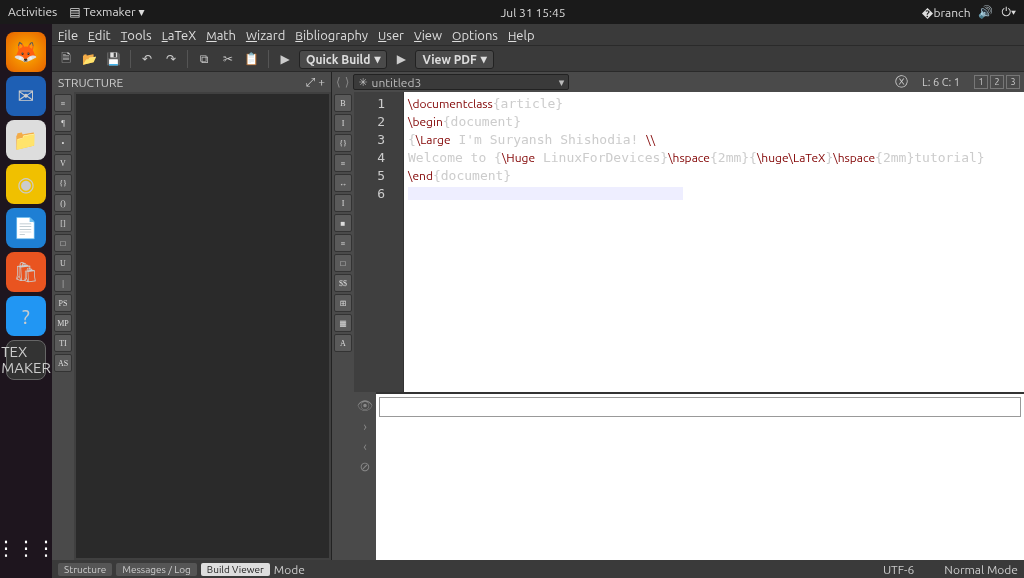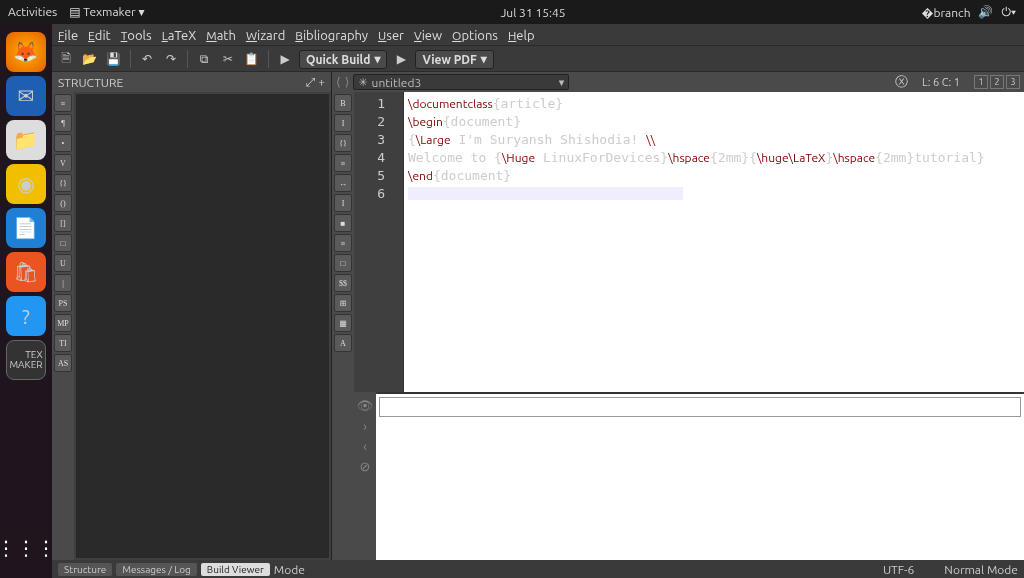--- a/index.html
+++ b/index.html
@@ -89,21 +89,21 @@
 </div>
 
 <div class="dock">
   <div class="dock-icon" style="background:radial-gradient(circle,#ffb300,#e66000);">🦊</div>
   <div class="dock-icon" style="background:#1e5fb4;">✉</div>
   <div class="dock-icon" style="background:#ddd;">📁</div>
   <div class="dock-icon" style="background:#f0c000;">◉</div>
   <div class="dock-icon" style="background:#1e7fd4;">📄</div>
   <div class="dock-icon" style="background:#e95420;">🛍</div>
   <div class="dock-icon" style="background:#2196f3;">?</div>
-  <div class="dock-icon" style="background:#333;border:1px solid #666;font-size:10px;line-height:10px;text-align:right;">TEX<br>MAKER</div>
+  <div class="dock-icon" style="background:#333;border:1px solid #666;font-size:15px;line-height:16px;text-align:left;">TEX<br>MAKER</div>
   <div class="dock-sep"></div>
   <div class="dock-icon dock-bottom" style="color:#fff;">⋮⋮⋮</div>
 </div>
 
 <div class="app-window">
 
 
   <div class="menubar">
     <span><u>F</u>ile</span>
     <span><u>E</u>dit</span>

